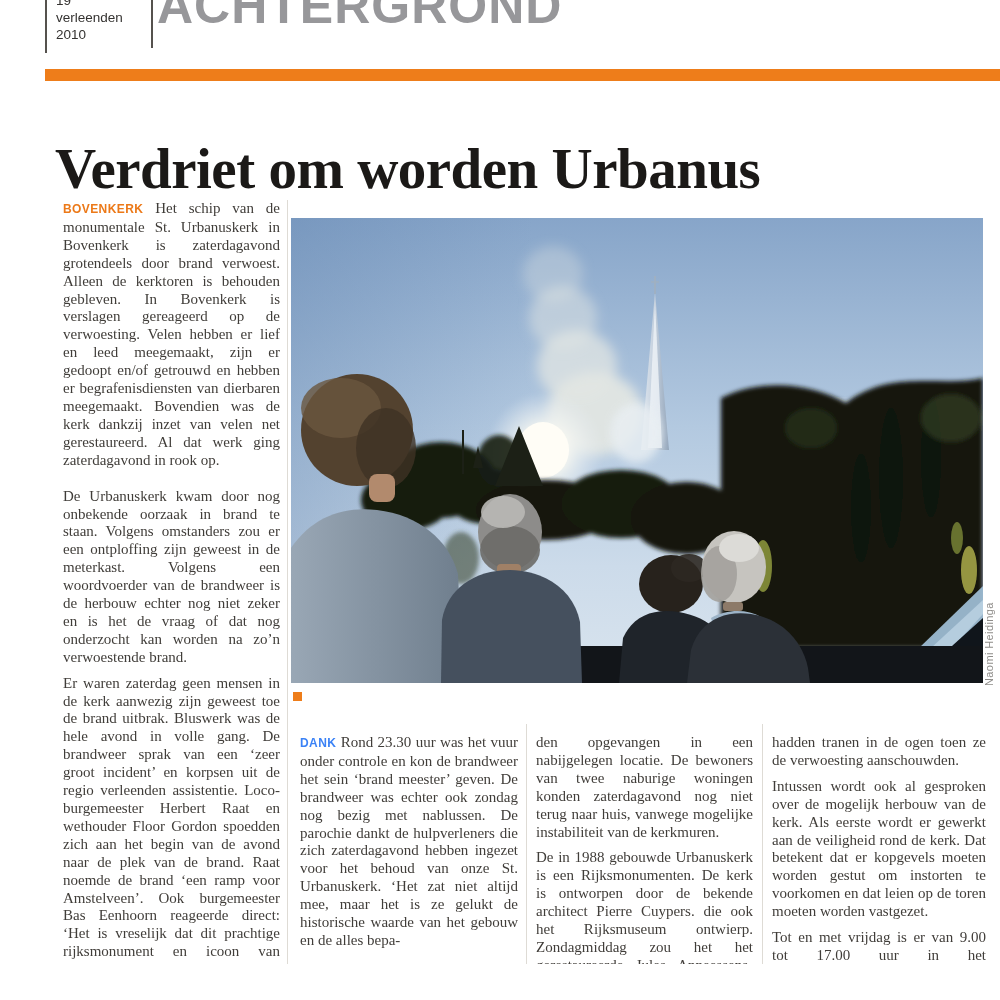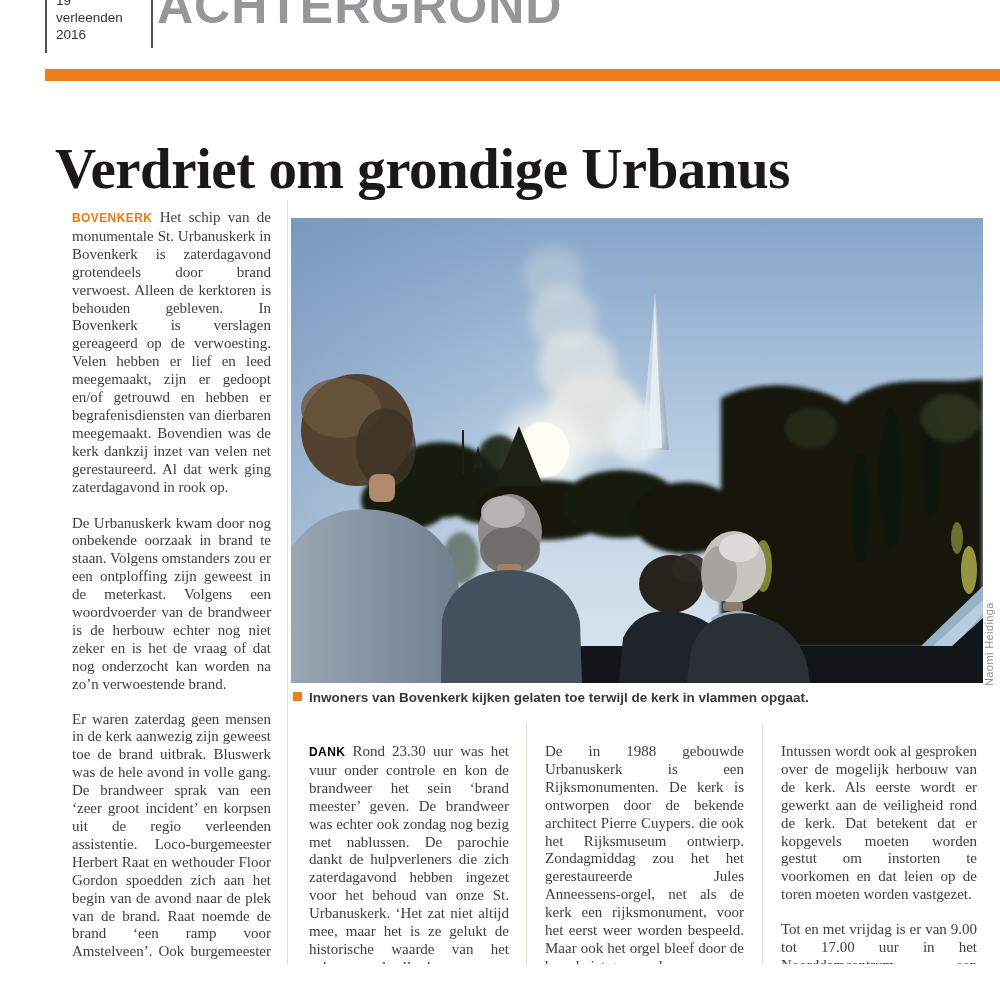--- a/index.html
+++ b/index.html
@@ -11,26 +11,26 @@
               font-size:13.5px;line-height:17px;color:#343230;}
   .section-title{position:absolute;left:157px;top:-23px;font-family:"Liberation Sans",sans-serif;
                  font-weight:bold;font-size:50px;letter-spacing:1px;color:#97979a;white-space:nowrap;}
   .accent-bar{position:absolute;left:45px;top:69px;width:955px;height:12px;}
   
   .headline{position:absolute;left:55px;top:101px;font-family:"Liberation Serif",serif;
             font-weight:bold;font-size:57px;line-height:60px;letter-spacing:-0.5px;color:#1b1917;
             white-space:nowrap;}
   
   .col{position:absolute;font-size:15px;line-height:17.9px;text-align:justify;color:#403d39;}
-  .col p{margin:17px;}
+  .col p{margin:8px;}
   .col p.gap-after{margin-bottom:18px;}
   .kicker{font-family:"Liberation Sans",sans-serif;font-weight:bold;font-size:12px;
           letter-spacing:.4px;}
   .kicker.orange{color:#ec7918;}
-  .kicker.dark{color:#000000;}
+  .kicker.dark{color:#3b82f6;}
   .colrule{position:absolute;width:1px;background:#dedbd5;}
   
   .photo{position:absolute;left:291px;top:218px;width:692px;height:465px;}
   .photo svg{display:block;width:692px;height:465px;}
   .caption{position:absolute;left:293px;top:690px;width:660px;font-family:"Liberation Sans",sans-serif;
            font-weight:bold;font-size:13.5px;color:#3a3835;}
   .caption .bullet{display:inline-block;width:9px;height:9px;background:#ec7918;margin-right:7px;
                    vertical-align:1px;}
   .credit{position:absolute;left:983px;top:550px;height:136px;writing-mode:vertical-rl;
           transform:rotate(180deg);font-family:"Liberation Sans",sans-serif;font-size:11px;
@@ -38,28 +38,28 @@
 </style>
 </head>
 <body>
 
 <div class="page">
 
   <div class="vrule" style="left:45px;top:0;height:53px;"></div>
   <div class="date-block">
     <div>19</div>
     <div>verleenden</div>
-    <div>2016</div>
+    <div>2010</div>
   </div>
   <div class="vrule" style="left:151px;top:0;height:48px;"></div>
   <div class="section-title">ACHTERGROND</div>
 
   <div class="accent-bar" style="background:#ee7d1a;"></div>
 
-  <h1 class="headline">Verdriet om grondige Urbanus</h1>
+  <h1 class="headline">Verdriet om worden Urbanus</h1>
 
   <div class="colrule" style="left:287px;top:200px;height:800px;"></div>
   <div class="colrule" style="left:526px;top:724px;height:276px;"></div>
   <div class="colrule" style="left:762px;top:724px;height:276px;"></div>
 
   <div class="col" style="left:55px;top:192px;width:233px;height:808px;">
     <p class="gap-after"><span class="kicker orange">BOVENKERK</span> <span>Het schip van de monumentale St. Urbanuskerk in Bovenkerk is zaterdagavond grotendeels door brand verwoest. Alleen de kerktoren is behouden gebleven. In Bovenkerk is verslagen gereageerd op de verwoesting. Velen hebben er lief en leed meegemaakt, zijn er gedoopt en/of getrouwd en hebben er begrafenisdiensten van dierbaren meegemaakt. Bovendien was de kerk dankzij inzet van velen net gerestaureerd. Al dat werk ging zaterdagavond in rook op.</span></p>
     <p>De Urbanuskerk kwam door nog onbekende oorzaak in brand te staan. Volgens omstanders zou er een ontploffing zijn geweest in de meterkast. Volgens een woordvoerder van de brandweer is de herbouw echter nog niet zeker en is het de vraag of dat nog onderzocht kan worden na zo’n verwoestende brand.</p>
     <p>Er waren zaterdag geen mensen in de kerk aanwezig zijn geweest toe de brand uitbrak. Bluswerk was de hele avond in volle gang. De brandweer sprak van een ‘zeer groot incident’ en korpsen uit de regio verleenden assistentie. Loco-burgemeester Herbert Raat en wethouder Floor Gordon spoedden zich aan het begin van de avond naar de plek van de brand. Raat noemde de brand ‘een ramp voor Amstelveen’. Ook burgemeester Bas Eenhoorn reageerde direct: ‘Het is vreselijk dat dit prachtige rijksmonument en icoon van Bovenkerk in brand staat. We leven mee met de omwonenden. Voor heel Amstelveen is dit verschrikkelijk.’</p>
     <p>De brand trok veel belangstelling van kijkers, die vanwege de veiligheid op grote afstand worden gehouden. Sommige omstanders zeiden het nog niet te kunnen bevatten dat de kerk door de vuurzee werd verwoest. Anderen noemden het ‘triest’ en “een groot verlies”. Ook verzuchtten diverse omstanders het</p>
@@ -174,31 +174,33 @@
       <ellipse cx="443" cy="349" rx="32" ry="36" fill="#c6c4bf"></ellipse>
       <ellipse cx="428" cy="356" rx="18" ry="28" fill="#a3a19c" opacity="0.9"></ellipse>
       <ellipse cx="448" cy="330" rx="20" ry="14" fill="#dcdbd7"></ellipse>
       <rect x="432" y="384" width="20" height="9" rx="3" fill="#8d7a68"></rect>
       <path d="M420,400 C436,391 456,391 470,399 L470,407 C455,400 436,400 422,407 Z" fill="#9db4c8"></path>
       <path d="M396,465 L400,432 C408,404 432,392 460,396 C492,401 512,424 517,450 L519,465 Z" fill="#2b3037"></path>
     </svg>
   </div>
 
   <div class="caption">
-    <span class="bullet" style="background: rgb(238, 125, 26);"></span><span>Inwoners van Bovenkerk kijken gelaten toe terwijl de kerk in vlammen opgaat.</span>
+    <span class="bullet" style="background: rgb(238, 125, 26);"></span>
   </div>
   <div class="credit">Naomi Heidinga</div>
 
   <div class="col" style="left:292px;top:726px;width:234px;height:274px;">
     <p><span class="kicker dark">DANK</span> <span>Rond 23.30 uur was het vuur onder controle en kon de brandweer het sein ‘brand meester’ geven. De brandweer was echter ook zondag nog bezig met nablussen. De parochie dankt de hulpverleners die zich zaterdagavond hebben ingezet voor het behoud van onze St. Urbanuskerk. ‘Het zat niet altijd mee, maar het is ze gelukt de historische waarde van het gebouw en de alles bepa-</span></p>
   </div>
 
   <div class="col" style="left:528px;top:726px;width:233px;height:274px;">
+    <p>den opgevangen in een nabijgelegen locatie. De bewoners van twee naburige woningen konden zaterdagavond nog niet terug naar huis, vanwege mogelijke instabiliteit van de kerkmuren.</p>
     <p>De in 1988 gebouwde Urbanuskerk is een Rijksmonumenten. De kerk is ontworpen door de bekende architect Pierre Cuypers. die ook het Rijksmuseum ontwierp. Zondagmiddag zou het het gerestaureerde Jules Anneessens-orgel, net als de kerk een rijksmonument, voor het eerst weer worden bespeeld. Maar ook het orgel bleef door de brand niet gespaard.</p>
 
   </div>
 
   <div class="col" style="left:764px;top:726px;width:230px;height:274px;">
+    <p>hadden tranen in de ogen toen ze de verwoesting aanschouwden.</p>
     <p>Intussen wordt ook al gesproken over de mogelijk herbouw van de kerk. Als eerste wordt er gewerkt aan de veiligheid rond de kerk. Dat betekent dat er kopgevels moeten worden gestut om instorten te voorkomen en dat leien op de toren moeten worden vastgezet.</p>
     <p>Tot en met vrijdag is er van 9.00 tot 17.00 uur in het Noorddamcentrum een crisisteam voor parochianen en omwonenden aanwezig. Ze kunnen daar terecht voor een luisterend oor en om ervaringen te delen. Ook de gebruikelijke vieringen die plaatsvonden in de kerk worden vanaf</p>
   </div>
 
 </div>
 
 </body></html>

